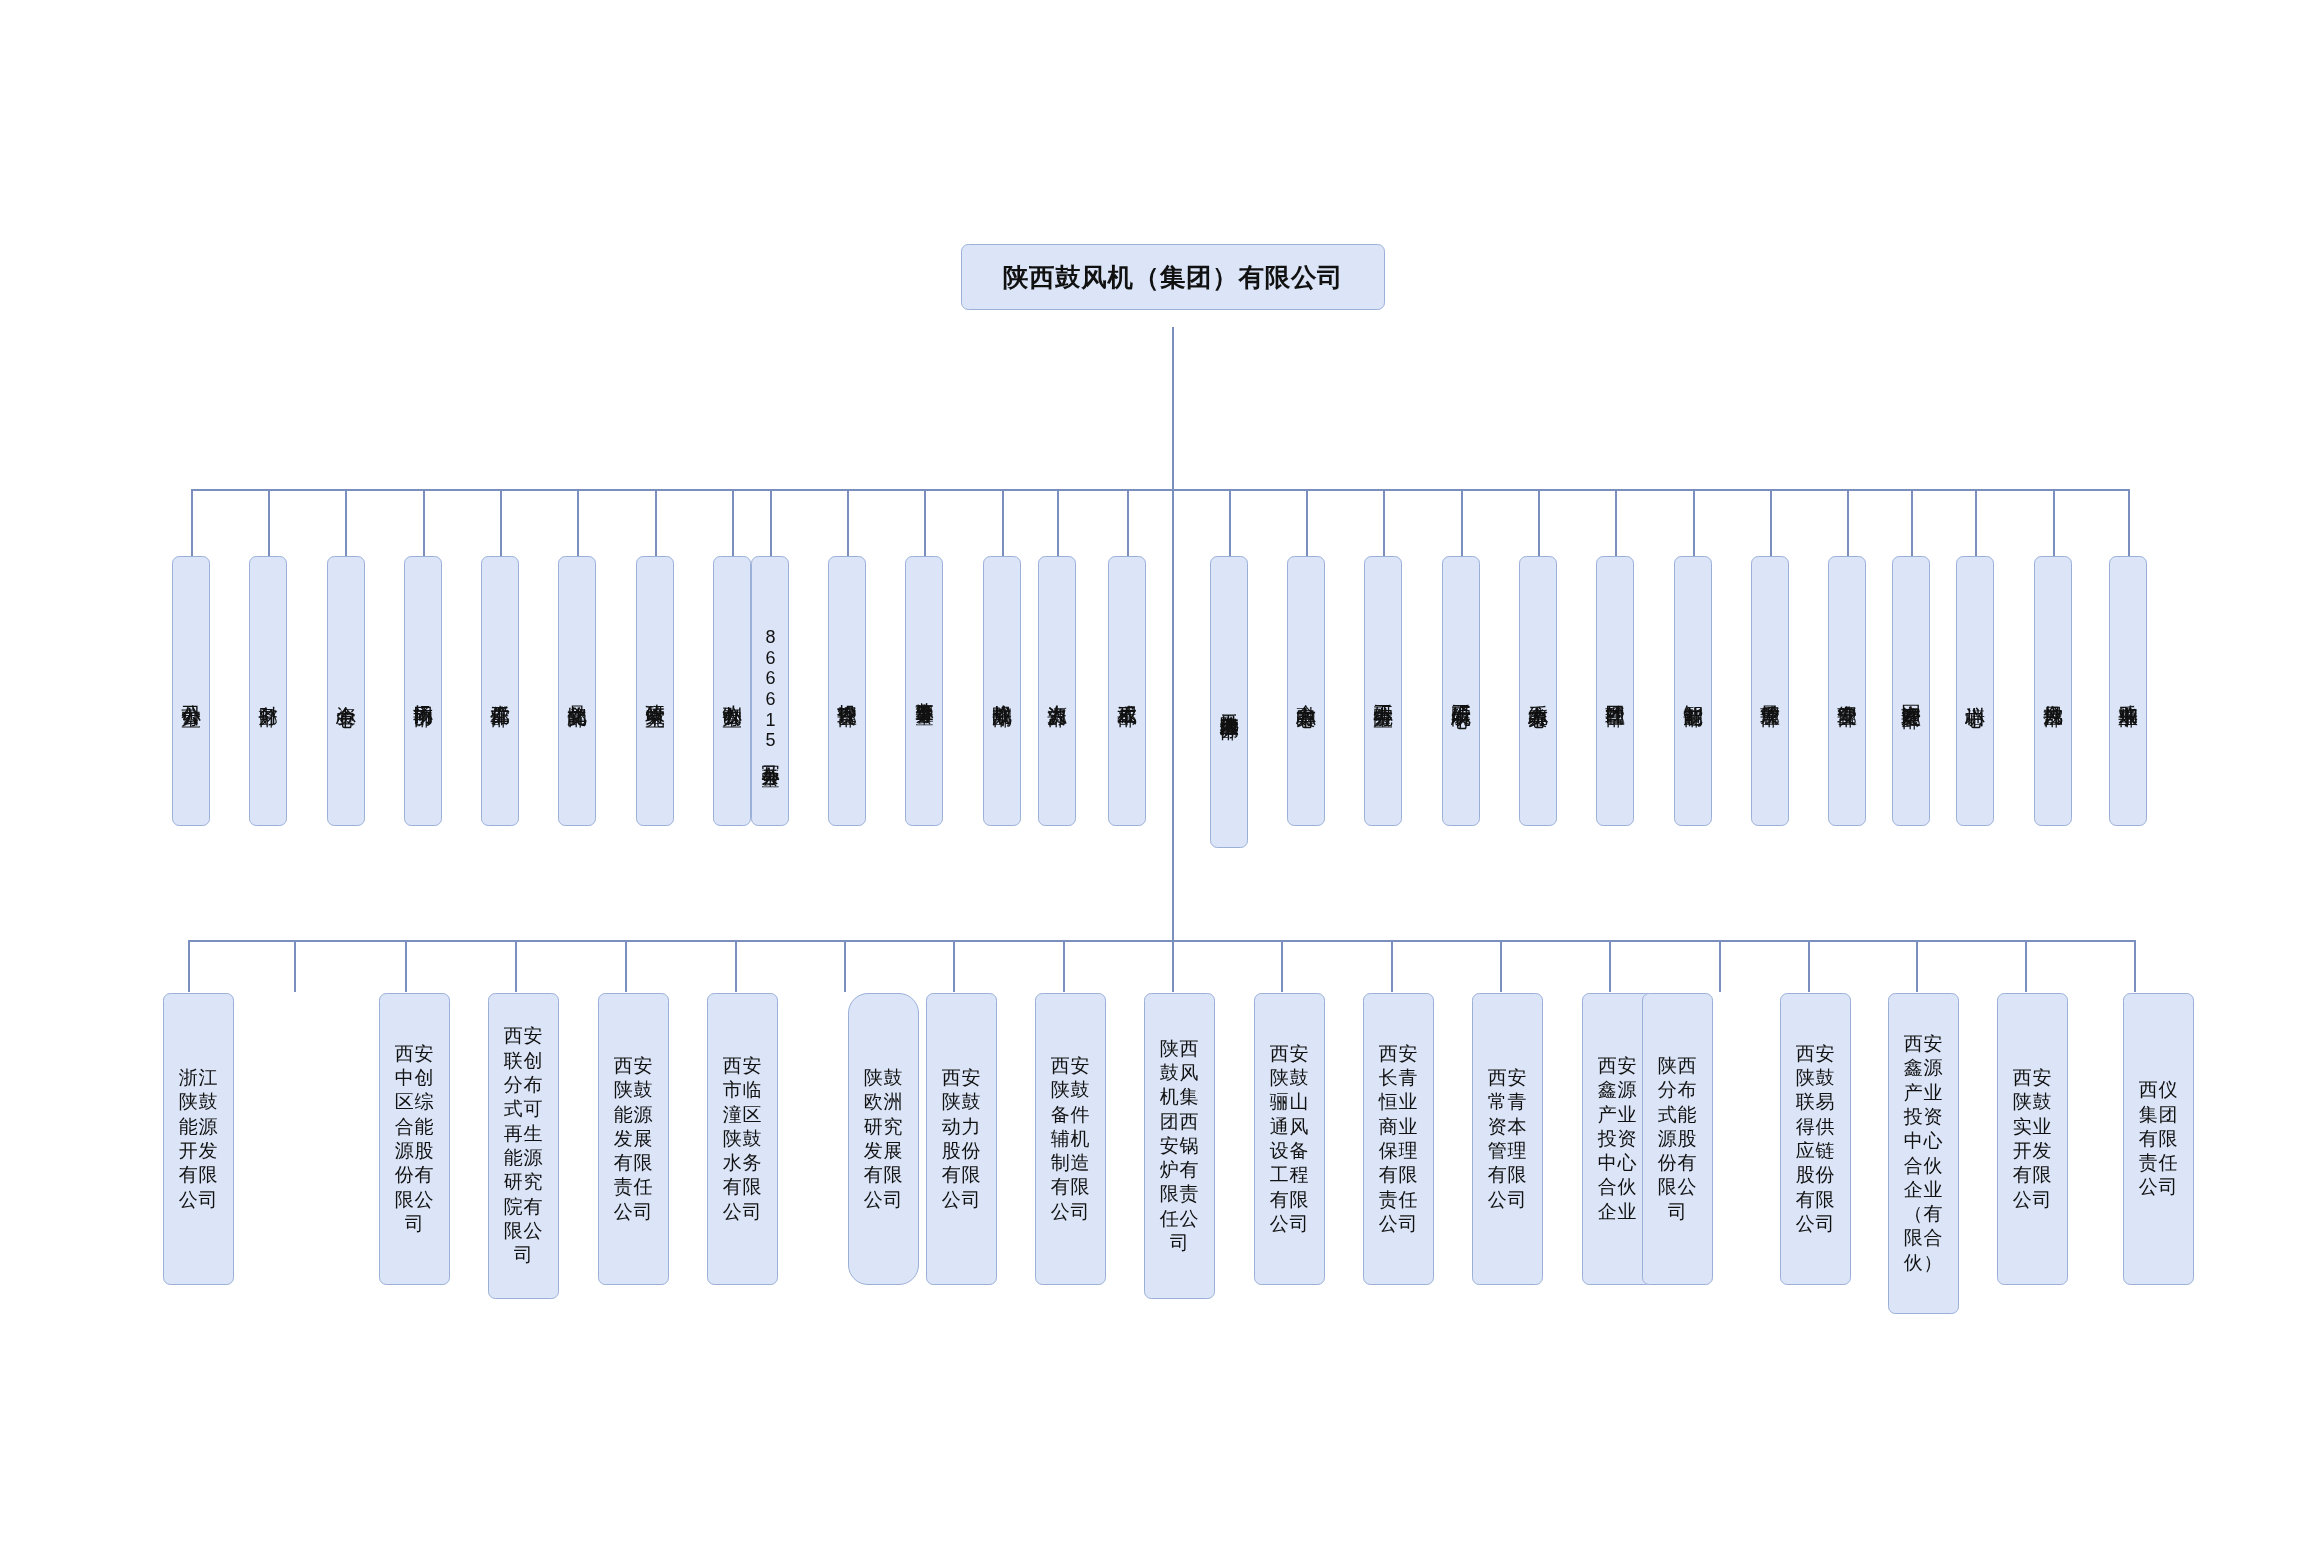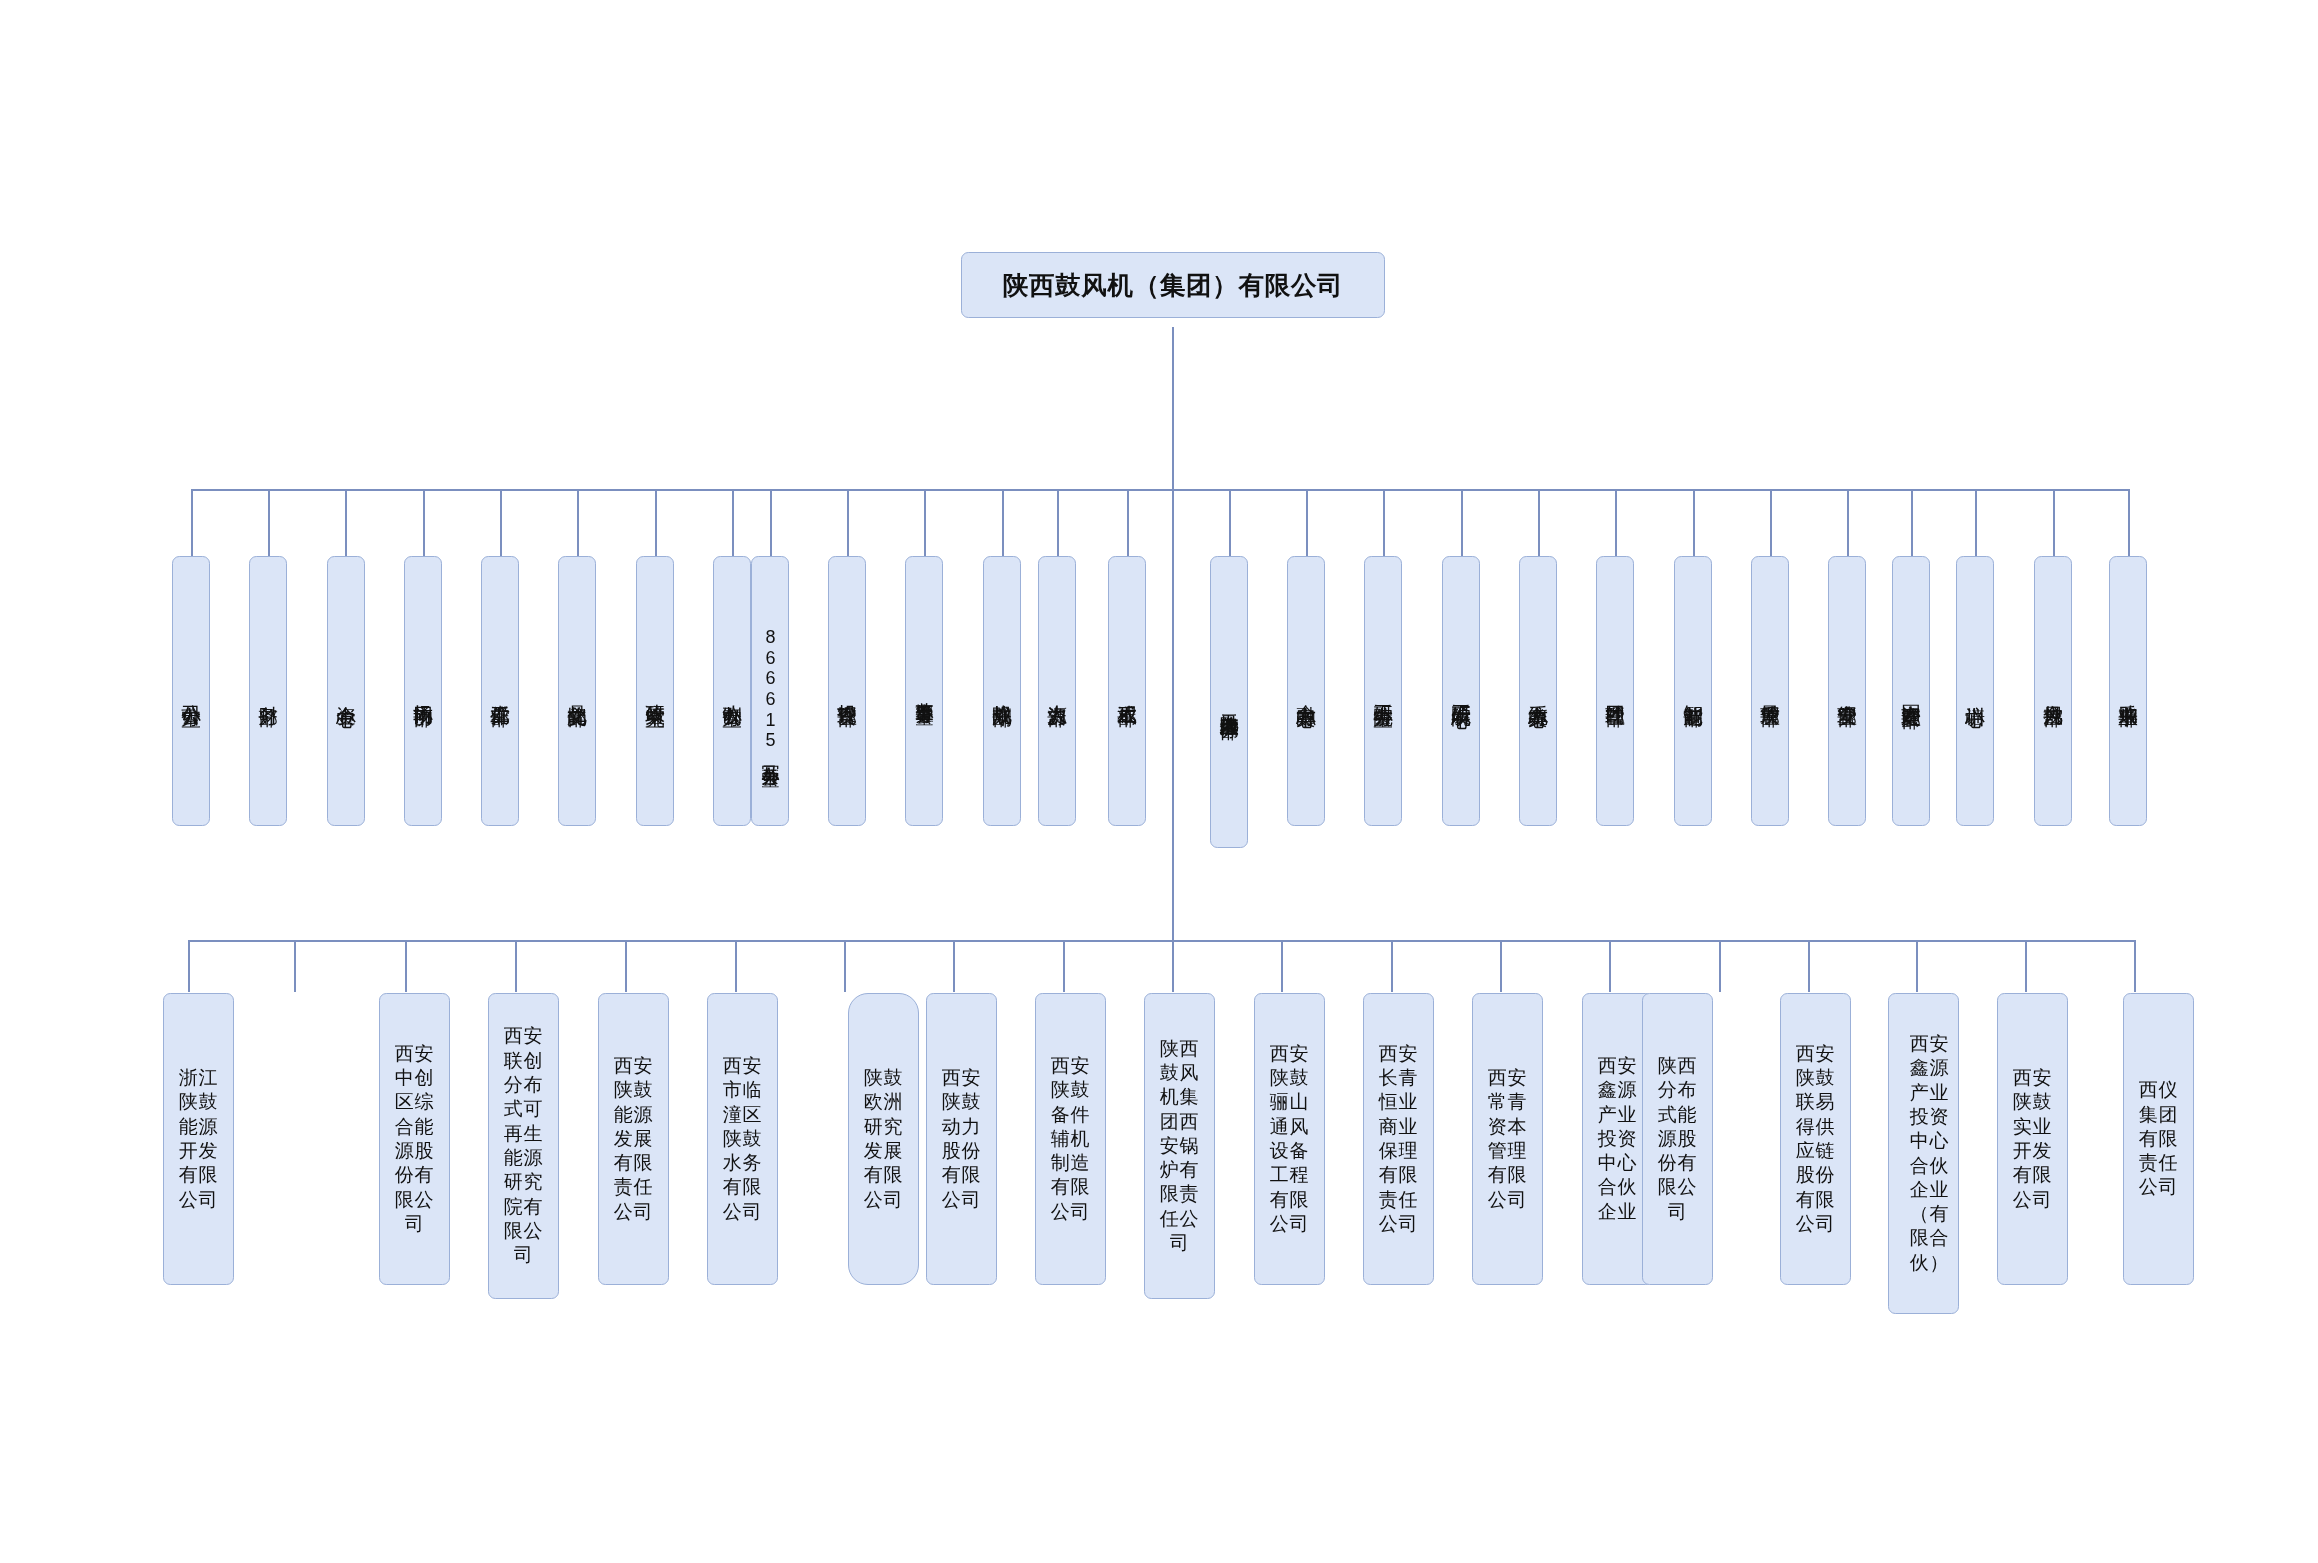--- a/index.html
+++ b/index.html
@@ -17,21 +17,21 @@
   #chart {
     position: relative;
     width: 2319px;
     height: 1563px;
   }
 
   
   .root-node {
     position: absolute;
     left: 961px;
-    top: 252px;
+    top: 244px;
     width: 424px;
     height: 66px;
     background: #dbe5f7;
     border: 0.7px solid #9bb0d8;
     border-radius: 7.3px;
     display: flex;
     align-items: center;
     justify-content: center;
     box-sizing: border-box;
   }
@@ -289,21 +289,21 @@
   </div>
   <div class="vnode sub" style="left:1582px;">
     <span class="vtext">西安鑫源产业投资中心合伙企业</span>
   </div>
   <div class="vnode sub" style="left:1642px;">
     <span class="vtext">陕西分布式能源股份有限公司</span>
   </div>
   <div class="vnode sub" style="left:1780px;">
     <span class="vtext">西安陕鼓联易得供应链股份有限公司</span>
   </div>
-  <div class="vnode sub" style="left:1888px; height:321px;justify-content:flex-end;">
+  <div class="vnode sub" style="left:1888px; height:321px;">
     <span class="vtext">西安鑫源产业投资中心合伙企业（有限合伙）</span>
   </div>
   <div class="vnode sub" style="left:1997px;">
     <span class="vtext">西安陕鼓实业开发有限公司</span>
   </div>
   <div class="vnode sub" style="left:2107px;margin-left:16px;">
     <span class="vtext">西仪集团有限责任公司</span>
   </div>
 
 </div>

